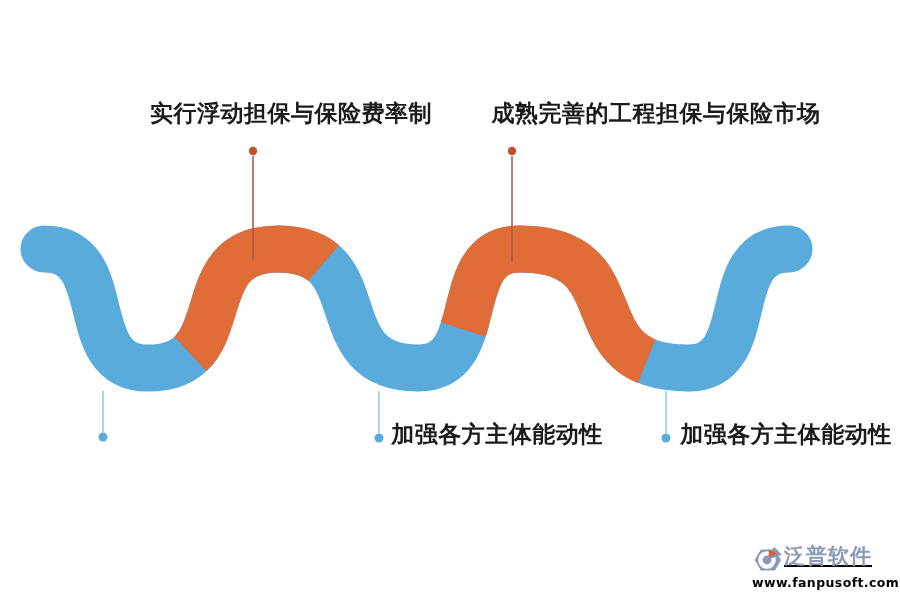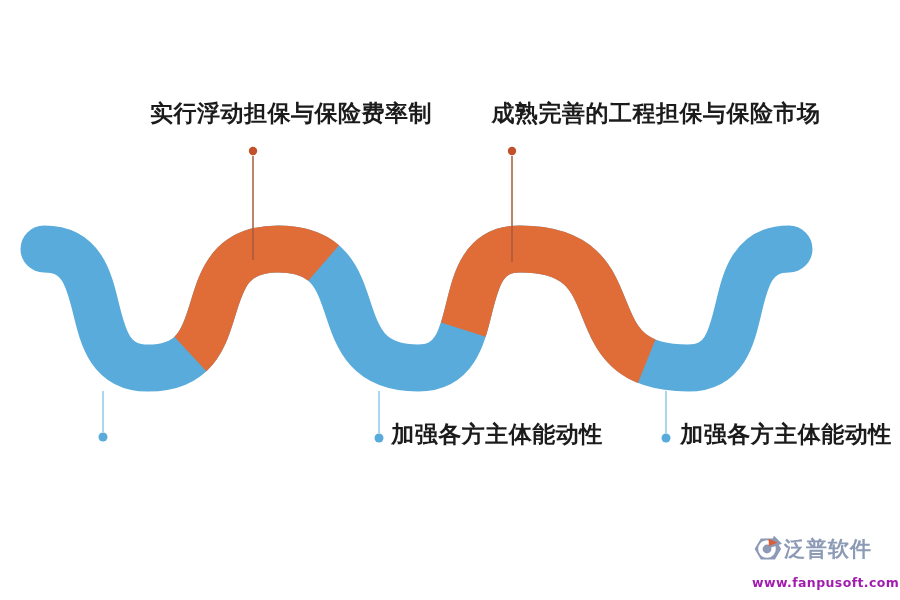--- a/index.html
+++ b/index.html
@@ -13,23 +13,23 @@
     stroke-dasharray:0 193 173 191 255 1000;}
   .stem{stroke-width:1.5;fill:none;}
   .stage-label{
     position:absolute;transform:translateX(-50%);white-space:nowrap;
     font-size:23px;font-weight:700;color:#1b1b1b;letter-spacing:0.5px;
   }
   #watermark{
     position:absolute;right:8px;bottom:10px;width:140px;
     display:flex;flex-direction:column;align-items:flex-start;line-height:1.1;
   }
-  #watermark .brand-row{display:flex;align-items:center;gap:2px;}
+  #watermark .brand-row{display:flex;align-items:flex-start;gap:2px;text-decoration:underline;}
   .brand-name{font-size:21px;font-weight:700;color:#8c9ab6;letter-spacing:1px;}
-  .brand-url{font-size:12.5px;font-weight:600;color:#a21caf;letter-spacing:0.4px;margin-top:12px;}
+  .brand-url{font-size:12.5px;font-weight:600;color:#000000;letter-spacing:0.4px;margin-top:1px;}
 </style>
 </head>
 <body>
 
 <div id="canvas">
 
   <svg id="wave-svg" width="900" height="600" viewBox="0 0 900 600">
 
     <path class="wave-base" d="M 44,249
              C 119,249 73,368 148,368

